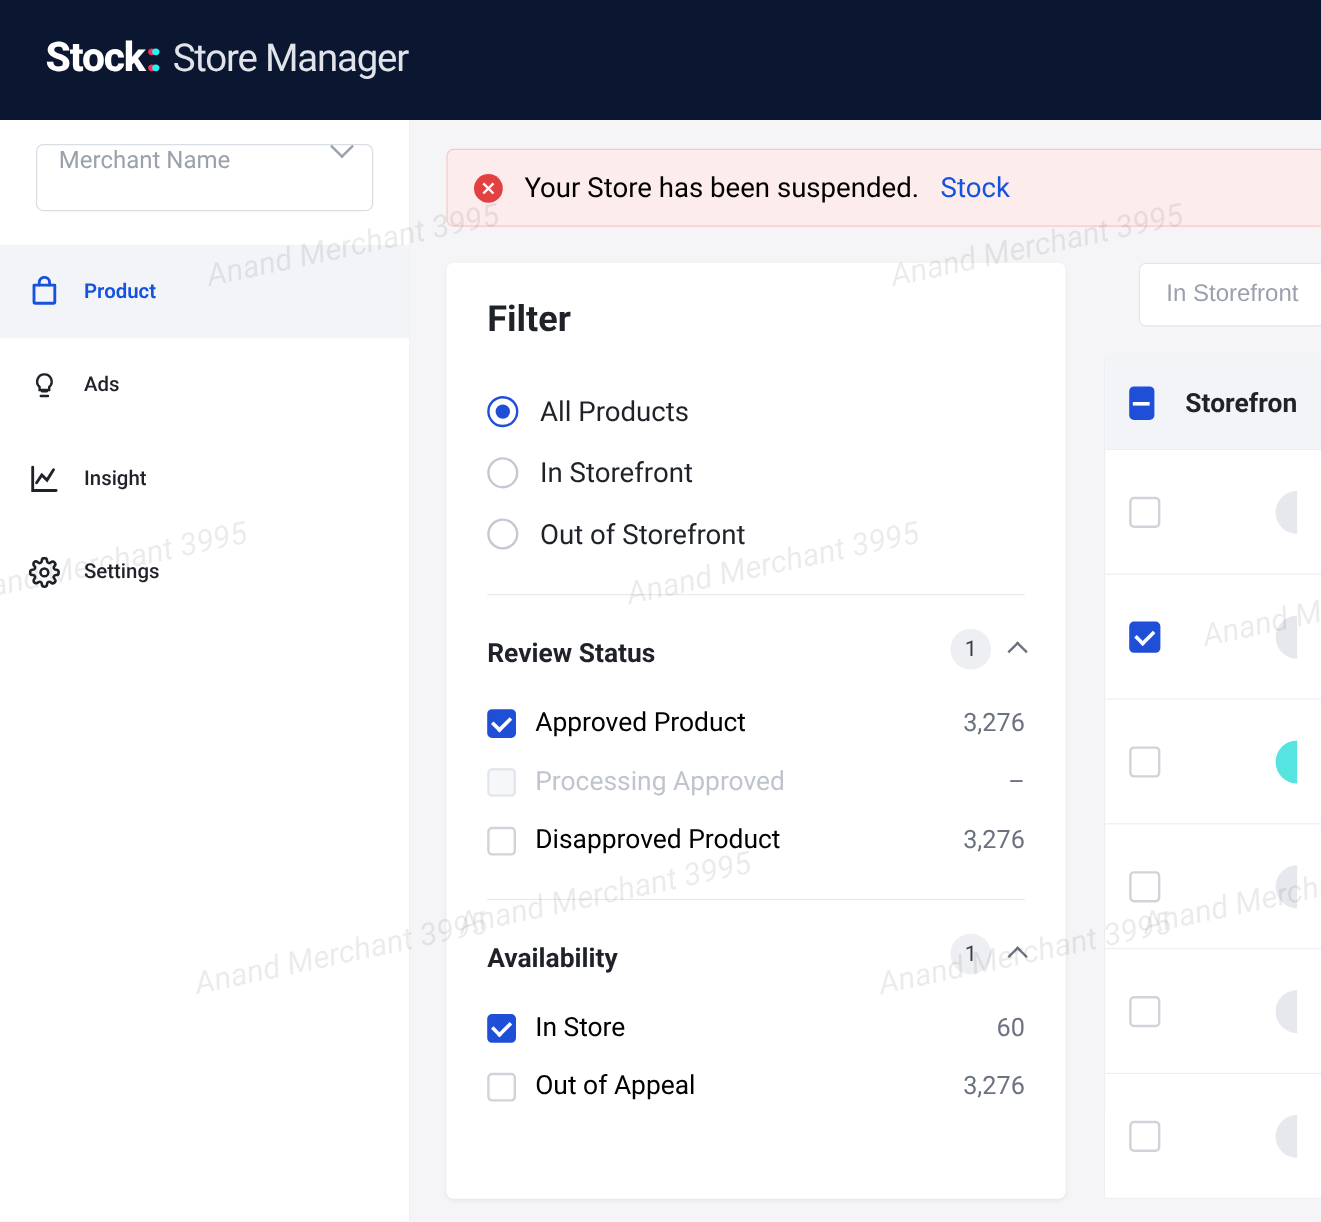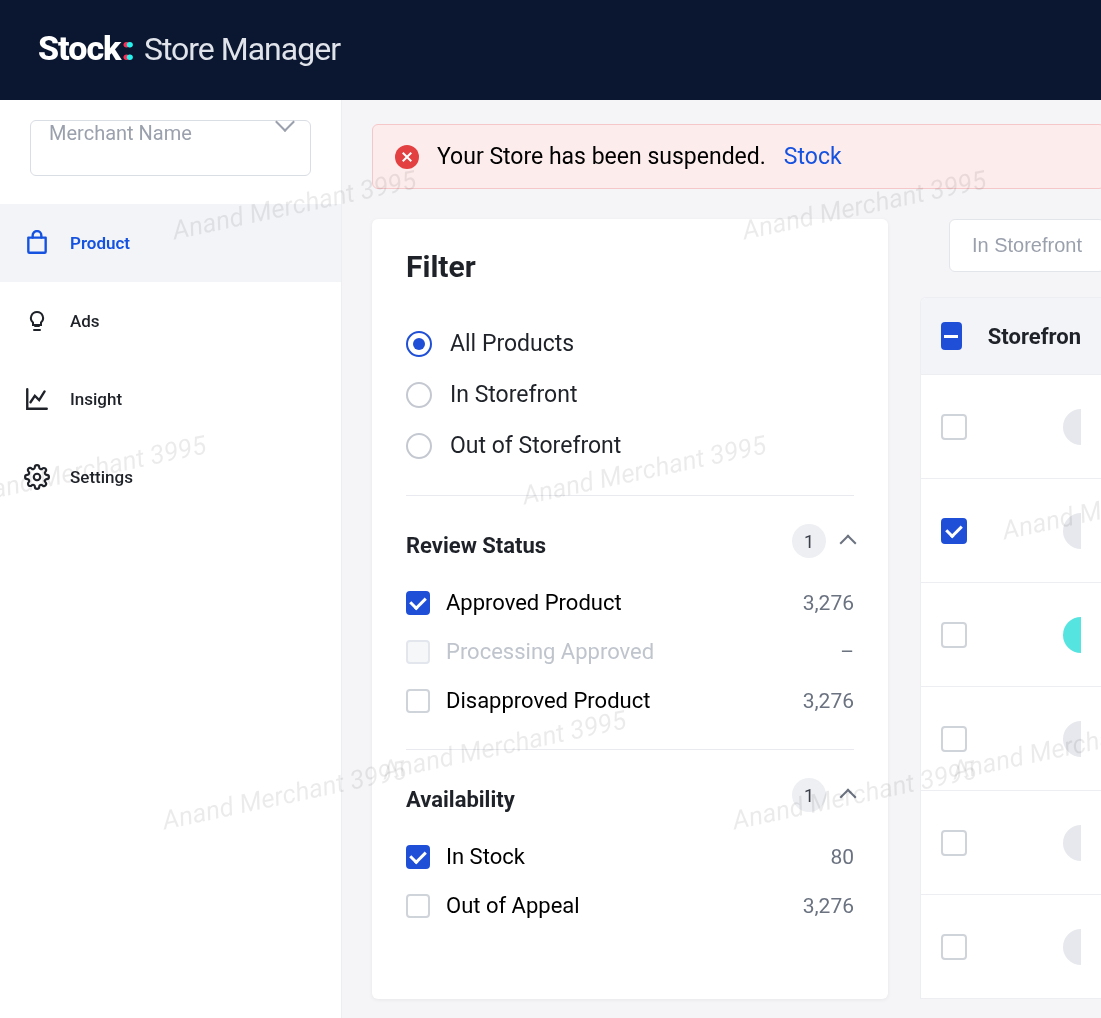--- a/index.html
+++ b/index.html
@@ -141,21 +141,21 @@
     flex-shrink: 0;
   }
   .filter-title {
     font-size: 30px;
     font-weight: 700;
     color: #1f2329;
     margin-bottom: 34px;
   }
   .radio-row {
     display: flex;
-    align-items: center;
+    align-items: flex-start;
     gap: 18px;
     padding: 12px 0;
     font-size: 23px;
     color: #1f2329;
     cursor: pointer;
   }
   .radio {
     width: 26px; height: 26px;
     border: 2px solid #c4c8d0;
     border-radius: 50%;
@@ -425,23 +425,23 @@
         <div class="section-head">
           <span class="section-title">Availability</span>
           <span class="section-right">
             <span class="count-badge">1</span>
             <span class="chev-up"></span>
           </span>
         </div>
         <div class="check-row">
           <span class="check-left">
             <span class="checkbox checked"></span>
-            <span>In Stock</span>
-          </span>
-          <span class="check-count">80</span>
+            <span>In Store</span>
+          </span>
+          <span class="check-count">60</span>
         </div>
         <div class="check-row">
           <span class="check-left">
             <span class="checkbox"></span>
             <span>Out of Appeal</span>
           </span>
           <span class="check-count">3,276</span>
         </div>
       </div>
 

